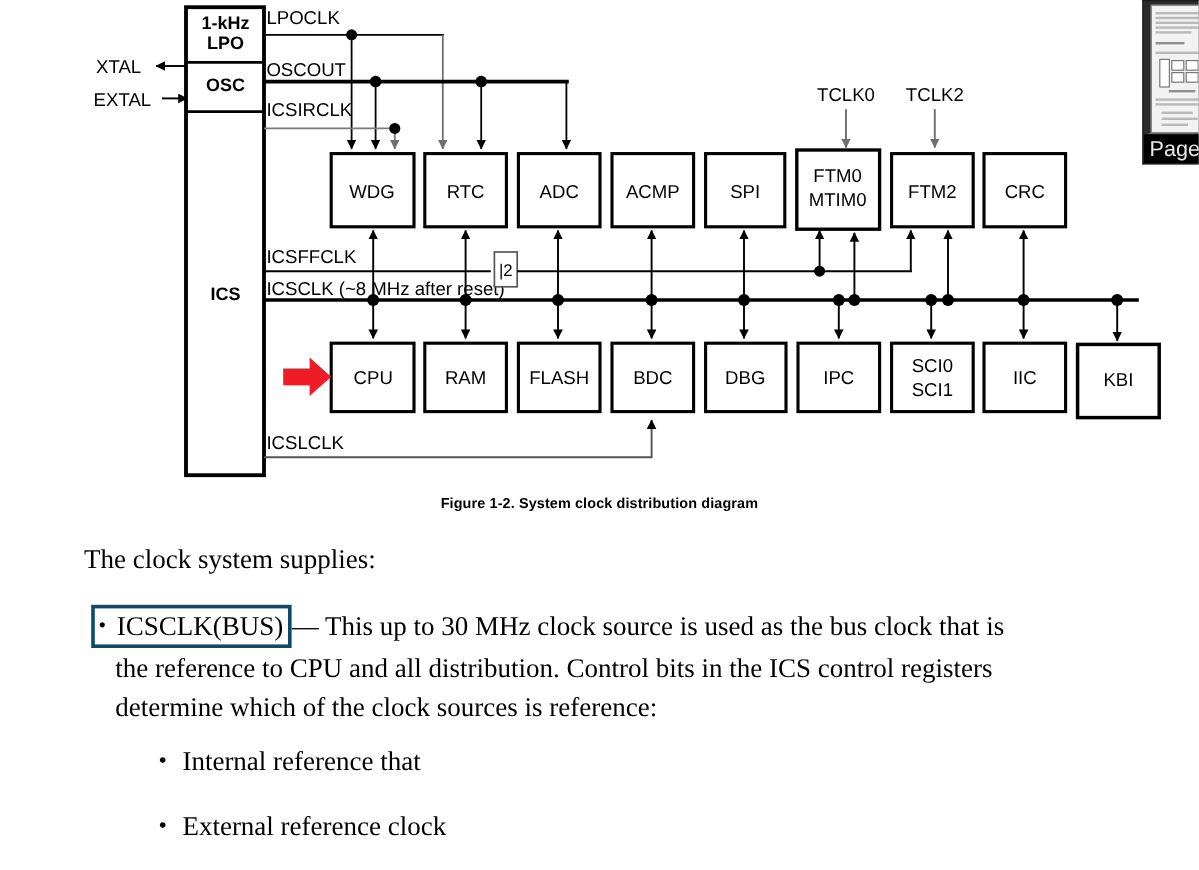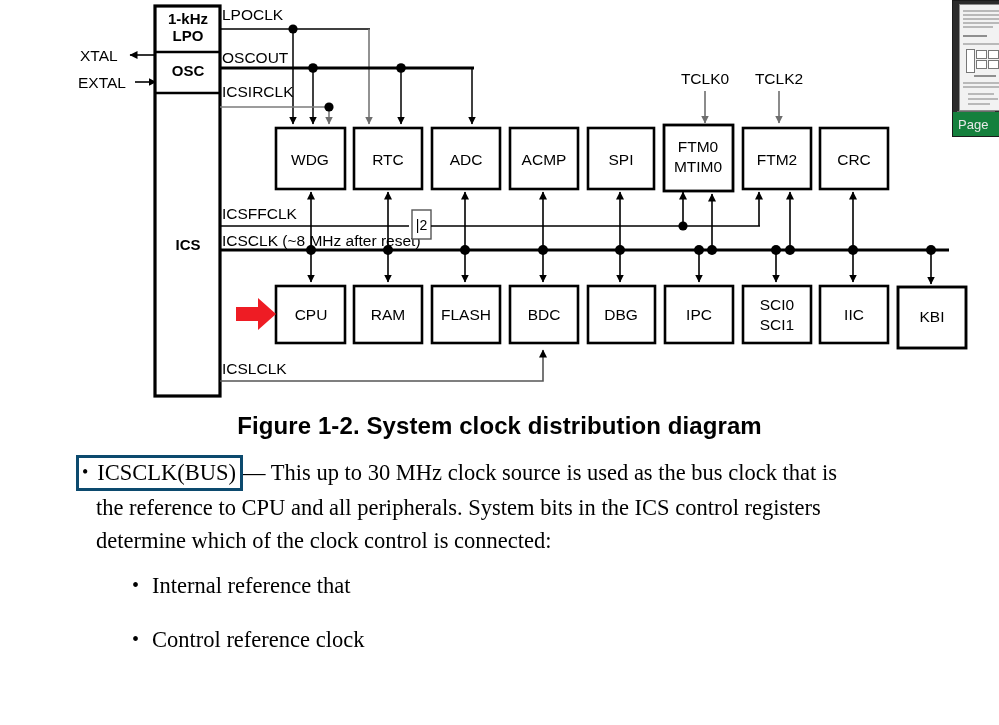--- a/index.html
+++ b/index.html
@@ -7,21 +7,21 @@
        font-family:"Liberation Serif", serif;}
 
   
   #diagram{position:absolute;left:0;top:0;width:999px;height:400px;}
   #diagram svg{display:block;}
 
   
   .fig-caption{
     position:absolute;left:0;top:412px;width:999px;text-align:center;
     font-family:"Liberation Sans", sans-serif;
-    font-weight:bold;font-size:24px;color:#000;letter-spacing:.1px;
+    font-weight:bold;font-size:12px;color:#000;letter-spacing:.1px;
   }
 
   
   .body-text{
     position:absolute;left:70px;top:455px;width:900px;
     font-family:"Liberation Serif", serif;
     font-size:22.5px;color:#000;line-height:1.0;
   }
   .lead{margin:0 0 26px 0;}
   .bullet-l1{position:relative;margin:0 0 0 0;padding-left:26px;line-height:33px;}
@@ -46,23 +46,23 @@
   }
   #thumb-page{
     position:absolute;left:6px;top:3px;width:52px;height:105px;
     background:#f2f2f2;border:1px solid #8a8a8a;overflow:hidden;
   }
   .tl{position:absolute;background:#b9b9b9;height:2px;}
   .tl.dark{background:#8f8f8f;}
   .tminib{position:absolute;border:1px solid #777;background:#fff;}
   #thumb-caption{
     position:absolute;left:0;bottom:0;width:100%;height:24px;
-    color:#e9e9e9;font-family:"Liberation Sans",sans-serif;font-size:13px;
+    color:#e9e9e9;font-family:"Liberation Sans",sans-serif;font-size:18px;
     display:flex;align-items:center;padding-left:5px;box-sizing:border-box;
-    background:#15803d;
+    background:#000000;
   }
   .thumb-sep{position:absolute;left:4px;right:4px;top:110px;height:1px;background:#6a6a6a;}
 </style>
 </head>
 <body>
 
 <div id="diagram">
 <svg width="999" height="400" viewBox="0 0 999 400" xmlns="http://www.w3.org/2000/svg">
   <defs>
     <marker id="arrB" markerWidth="9" markerHeight="9" refX="7.5" refY="4" orient="auto" markerUnits="userSpaceOnUse">
@@ -262,25 +262,26 @@
     <div class="tl" style="left:8px;top:93px;width:30px;"></div>
     <div class="tl" style="left:8px;top:98px;width:22px;"></div>
   </div>
   <div class="thumb-sep"></div>
   <div id="thumb-caption">Page</div>
 </div>
 
 <div class="fig-caption">Figure 1-2. System clock distribution diagram</div>
 
 <div class="body-text">
+  <p class="lead">The clock system supplies:</p>
 
   <div class="bullet-l1">
     <span class="hl-box"><span class="dot2">•</span><span>ICSCLK(BUS)</span></span><span>— This up to 30 MHz clock source is used as the bus clock that is</span><br>
-    <span>the reference to CPU and all peripherals. System bits in the ICS control registers</span><br>
-    <span>determine which of the clock control is connected:</span>
+    <span>the reference to CPU and all distribution. Control bits in the ICS control registers</span><br>
+    <span>determine which of the clock sources is reference:</span>
   </div>
 
   <ul class="sub-list">
     <li><span class="dot">•</span><span>Internal reference that</span></li>
-    <li><span class="dot">•</span><span>Control reference clock</span></li>
+    <li><span class="dot">•</span><span>External reference clock</span></li>
 
   </ul>
 </div>
 
 </body></html>

